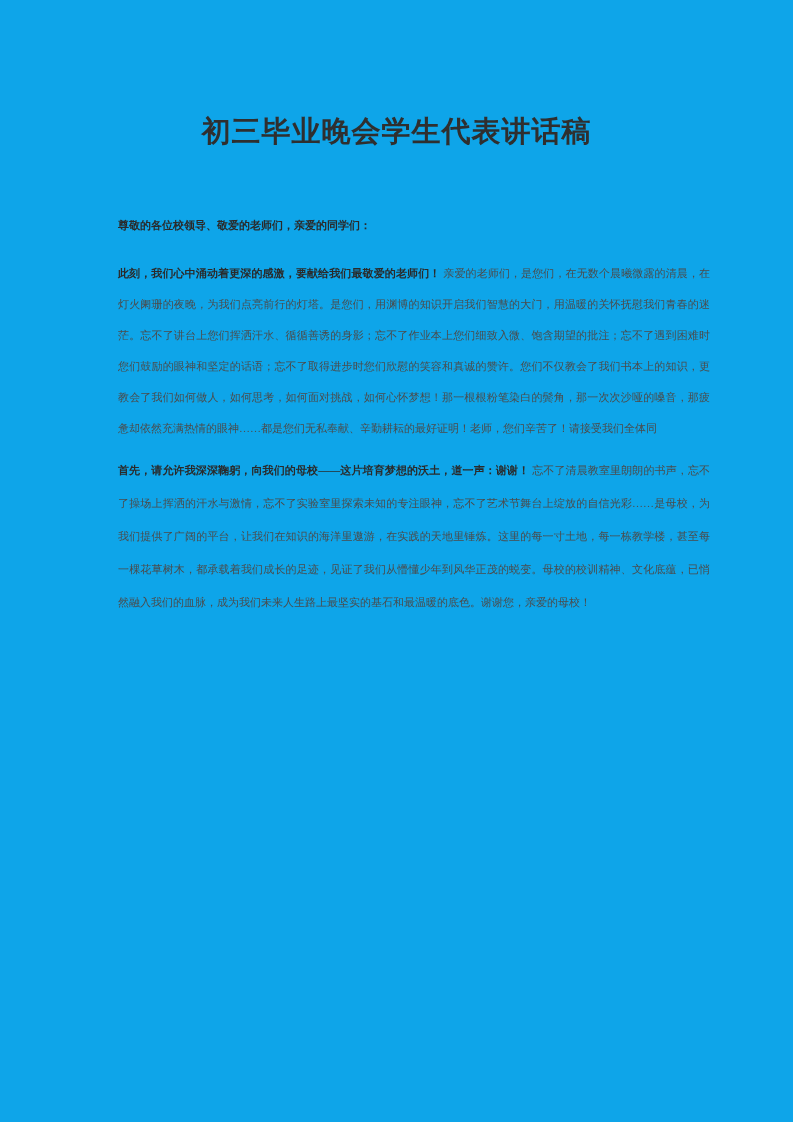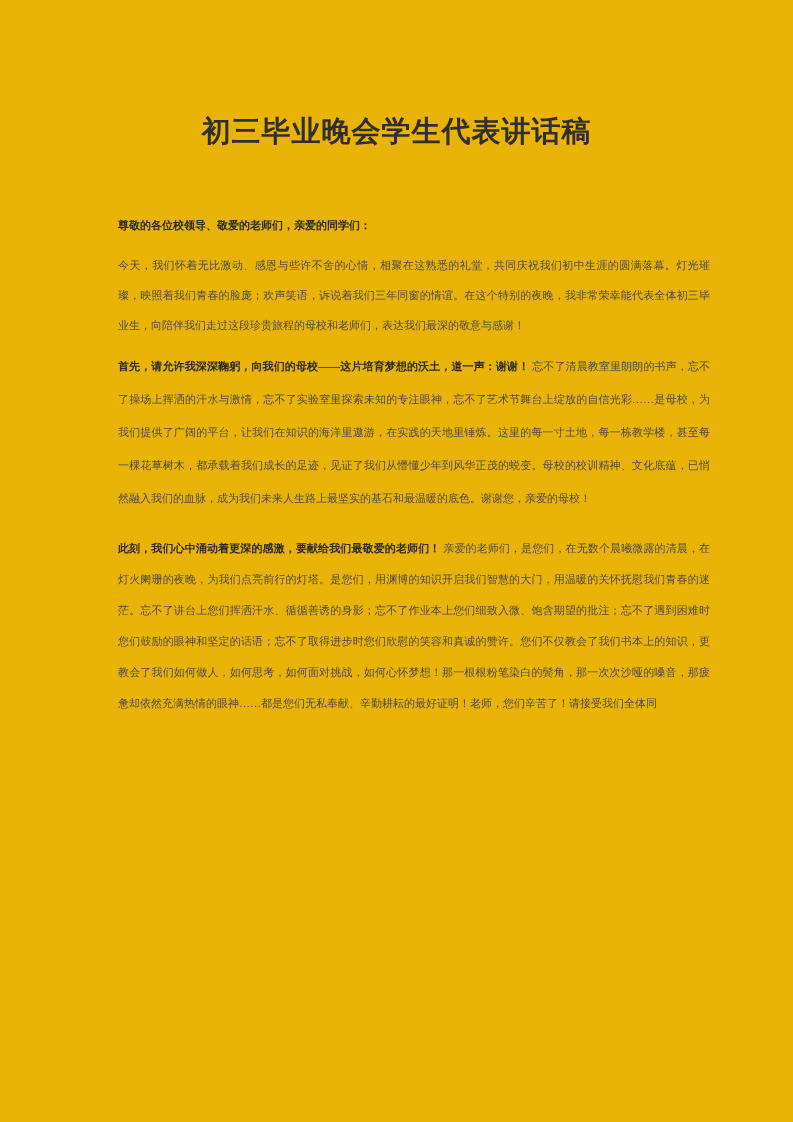--- a/index.html
+++ b/index.html
@@ -5,21 +5,21 @@
   html, body {
     margin: 0;
     padding: 0;
     background: #ffffff;
   }
   .page {
     position: relative;
     width: 793px;
     height: 1122px;
     box-sizing: border-box;
-    background: #eab308;
+    background: #0ea5e9;
     padding: 111px 83px 0 118px;
     overflow: hidden;
     font-family: "Liberation Serif", "DejaVu Serif", serif;
   }
   .doc-title {
     margin: 0 -83px 59px -118px;
     font-size: 29px;
     line-height: 40px;
     font-weight: 700;
     letter-spacing: 1px;
@@ -49,19 +49,18 @@
 </head>
 <body>
 
 <div class="page">
 
   <h1 class="doc-title">初三毕业晚会学生代表讲话稿</h1>
 
   <p class="para"><span class="lead">尊敬的各位校领导、敬爱的老师们，亲爱的同学们：</span></p>
 
 
-  <p class="para"><span>今天，我们怀着无比激动、感恩与些许不舍的心情，相聚在这熟悉的礼堂，共同庆祝我们初中生涯的圆满落幕。灯光璀璨，映照着我们青春的脸庞；欢声笑语，诉说着我们三年同窗的情谊。在这个特别的夜晚，我非常荣幸能代表全体初三毕业生，向陪伴我们走过这段珍贵旅程的母校和老师们，表达我们最深的敬意与感谢！</span></p>
+
+  <p class="para para-teachers"><span class="lead">此刻，我们心中涌动着更深的感激，要献给我们最敬爱的老师们！</span><span> 亲爱的老师们，是您们，在无数个晨曦微露的清晨，在灯火阑珊的夜晚，为我们点亮前行的灯塔。是您们，用渊博的知识开启我们智慧的大门，用温暖的关怀抚慰我们青春的迷茫。忘不了讲台上您们挥洒汗水、循循善诱的身影；忘不了作业本上您们细致入微、饱含期望的批注；忘不了遇到困难时您们鼓励的眼神和坚定的话语；忘不了取得进步时您们欣慰的笑容和真诚的赞许。您们不仅教会了我们书本上的知识，更教会了我们如何做人，如何思考，如何面对挑战，如何心怀梦想！那一根根粉笔染白的鬓角，那一次次沙哑的嗓音，那疲惫却依然充满热情的眼神……都是您们无私奉献、辛勤耕耘的最好证明！老师，您们辛苦了！请接受我们全体同</span></p>
 
   <p class="para para-school"><span class="lead">首先，请允许我深深鞠躬，向我们的母校——这片培育梦想的沃土，道一声：谢谢！</span><span> 忘不了清晨教室里朗朗的书声，忘不了操场上挥洒的汗水与激情，忘不了实验室里探索未知的专注眼神，忘不了艺术节舞台上绽放的自信光彩……是母校，为我们提供了广阔的平台，让我们在知识的海洋里遨游，在实践的天地里锤炼。这里的每一寸土地，每一栋教学楼，甚至每一棵花草树木，都承载着我们成长的足迹，见证了我们从懵懂少年到风华正茂的蜕变。母校的校训精神、文化底蕴，已悄然融入我们的血脉，成为我们未来人生路上最坚实的基石和最温暖的底色。谢谢您，亲爱的母校！</span></p>
-
-  <p class="para para-teachers"><span class="lead">此刻，我们心中涌动着更深的感激，要献给我们最敬爱的老师们！</span><span> 亲爱的老师们，是您们，在无数个晨曦微露的清晨，在灯火阑珊的夜晚，为我们点亮前行的灯塔。是您们，用渊博的知识开启我们智慧的大门，用温暖的关怀抚慰我们青春的迷茫。忘不了讲台上您们挥洒汗水、循循善诱的身影；忘不了作业本上您们细致入微、饱含期望的批注；忘不了遇到困难时您们鼓励的眼神和坚定的话语；忘不了取得进步时您们欣慰的笑容和真诚的赞许。您们不仅教会了我们书本上的知识，更教会了我们如何做人，如何思考，如何面对挑战，如何心怀梦想！那一根根粉笔染白的鬓角，那一次次沙哑的嗓音，那疲惫却依然充满热情的眼神……都是您们无私奉献、辛勤耕耘的最好证明！老师，您们辛苦了！请接受我们全体同</span></p>
 
 </div>
 
 </body></html>

